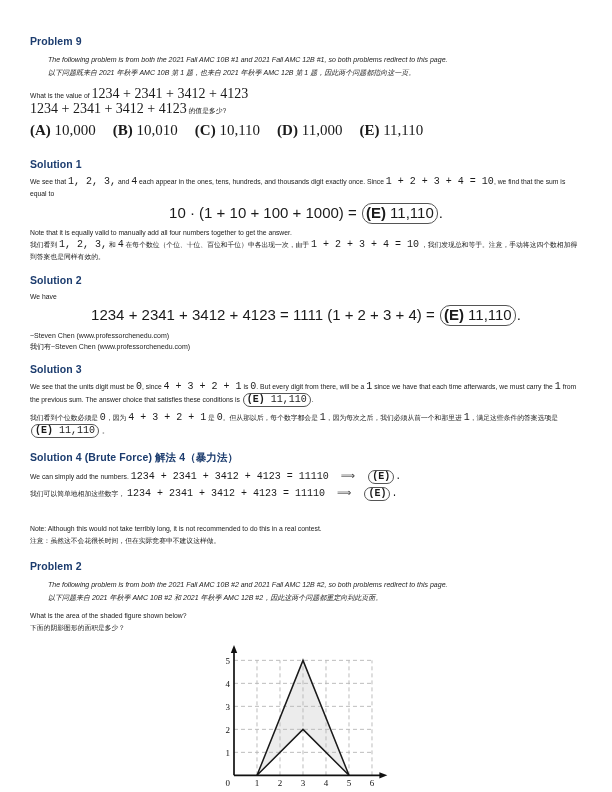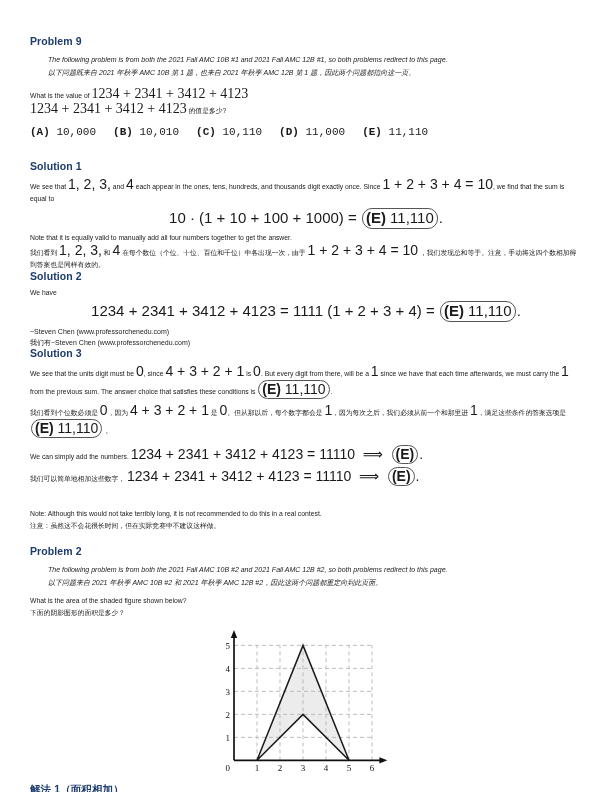--- a/index.html
+++ b/index.html
@@ -15,48 +15,48 @@
     font-size:10.5px; font-weight:bold; color:var(--heading,#1c3c6e);
     line-height:11px; letter-spacing:.1px;
   }
   .note {
     font-size:7px; font-style:italic; color:#222;
     margin-left:18px; line-height:13px;
   }
   .runs { white-space:pre-wrap; }
   .body-line { font-size:6.8px; line-height:12px; }
   .body-line .txt { font-size:6.8px; }
-  .body-line .math { font-family:Liberation Sans, sans-serif; font-size:14px; }
+  .body-line .math { font-family:Liberation Mono, monospace; font-size:10px; }
   .q-line { line-height:12px; }
   .q-line .txt { font-size:6.8px; }
   .q-line .math { font-family:Liberation Serif, serif; font-size:14px; }
 
   .eq { text-align:center; line-height:13px; }
   .eq .math, .eq .txt { font-family:Liberation Sans, sans-serif; font-size:15px; }
 
   .b { font-weight:bold; }
   .boxed {
     display:inline-block; border:1px solid #555; border-radius:10px;
     padding:0 3px 1px 3px; margin:0 1px; line-height:normal;
   }
 
   .credit { font-size:7px; line-height:11px; color:#222; }
 
   .choices { line-height:13px; }
-  .choice { display:inline-block; font-family:Liberation Mono, monospace; font-size:11px; }
+  .choice { display:inline-block; font-family:Liberation Serif, serif; font-size:15px; }
   .choice:not(:last-child){ margin-right:17px; }
   .choice .lab { font-weight:bold; }
 
   .figure-wrap { display:flex; justify-content:center; margin-top:6px; }
   .tick { font-family:"Liberation Serif","DejaVu Serif",serif; font-size:9px; fill:#111; }
 
   
   .mt2{margin-top:2px}.mt3{margin-top:3px}.mt4{margin-top:4px}.mt5{margin-top:5px}
   .mt6{margin-top:6px}.mt7{margin-top:7px}.mt8{margin-top:8px}.mt9{margin-top:9px}
-  .mt10{margin-top:22px}.mt12{}.mt14{margin-top:14px}
+  .mt10{margin-top:22px}.mt12{margin-top:12px}.mt14{margin-top:14px}
 </style>
 </head>
 <body>
 
 <div class="page">
 
   <section>
     <h2 class="heading">Problem 9</h2>
     <p class="note mt6">The following problem is from both the 2021 Fall AMC 10B #1 and 2021 Fall AMC 12B #1, so both problems redirect to this page.</p>
     <p class="note">以下问题既来自 2021 年秋季 AMC 10B 第 1 题，也来自 2021 年秋季 AMC 12B 第 1 题，因此两个问题都指向这一页。</p>
@@ -81,20 +81,21 @@
     <p class="credit">我们有~Steven Chen (www.professorchenedu.com)</p>
   </section>
 
   <section>
     <h2 class="heading mt12">Solution 3</h2>
     <p class="runs body-line mt6"><span class="txt">We see that the units digit must be </span><span class="math">0</span><span class="txt">, since </span><span class="math">4 + 3 + 2 + 1</span><span class="txt"> is </span><span class="math">0</span><span class="txt">. But every digit from there, will be a </span><span class="math">1</span><span class="txt"> since we have that each time afterwards, we must carry the </span><span class="math">1</span><span class="txt"> from the previous sum. The answer choice that satisfies these conditions is </span><span class="boxed"><span class="math b">(E)</span><span class="math"> 11,110</span></span><span class="txt">.</span></p>
     <p class="runs body-line mt5"><span class="txt">我们看到个位数必须是 </span><span class="math">0</span><span class="txt">，因为 </span><span class="math">4 + 3 + 2 + 1</span><span class="txt"> 是 </span><span class="math">0</span><span class="txt">。但从那以后，每个数字都会是 </span><span class="math">1</span><span class="txt">，因为每次之后，我们必须从前一个和那里进 </span><span class="math">1</span><span class="txt">，满足这些条件的答案选项是 </span><span class="boxed"><span class="math b">(E)</span><span class="math"> 11,110</span></span><span class="txt"> 。</span></p>
   </section>
 
   <section>
+    <h2 class="heading mt14">Solution 4 (Brute Force)  解法 4（暴力法）</h2>
     <p class="runs body-line mt7"><span class="txt">We can simply add the numbers. </span><span class="math">1234 + 2341 + 3412 + 4123 = 11110  ⟹  </span><span class="boxed"><span class="math b">(E)</span></span><span class="math">.</span></p>
     <p class="runs body-line mt3"><span class="txt">我们可以简单地相加这些数字， </span><span class="math">1234 + 2341 + 3412 + 4123 = 11110  ⟹  </span><span class="boxed"><span class="math b">(E)</span></span><span class="math">.</span></p>
     <p class="body-line mt10">Note: Although this would not take terribly long, it is not recommended to do this in a real contest.</p>
     <p class="body-line">注意：虽然这不会花很长时间，但在实际竞赛中不建议这样做。</p>
   </section>
 
   <section>
     <h2 class="heading mt14">Problem 2</h2>
     <p class="note mt6">The following problem is from both the 2021 Fall AMC 10B #2 and 2021 Fall AMC 12B #2, so both problems redirect to this page.</p>
     <p class="note">以下问题来自 2021 年秋季 AMC 10B #2 和 2021 年秋季 AMC 12B #2，因此这两个问题都重定向到此页面。</p>

